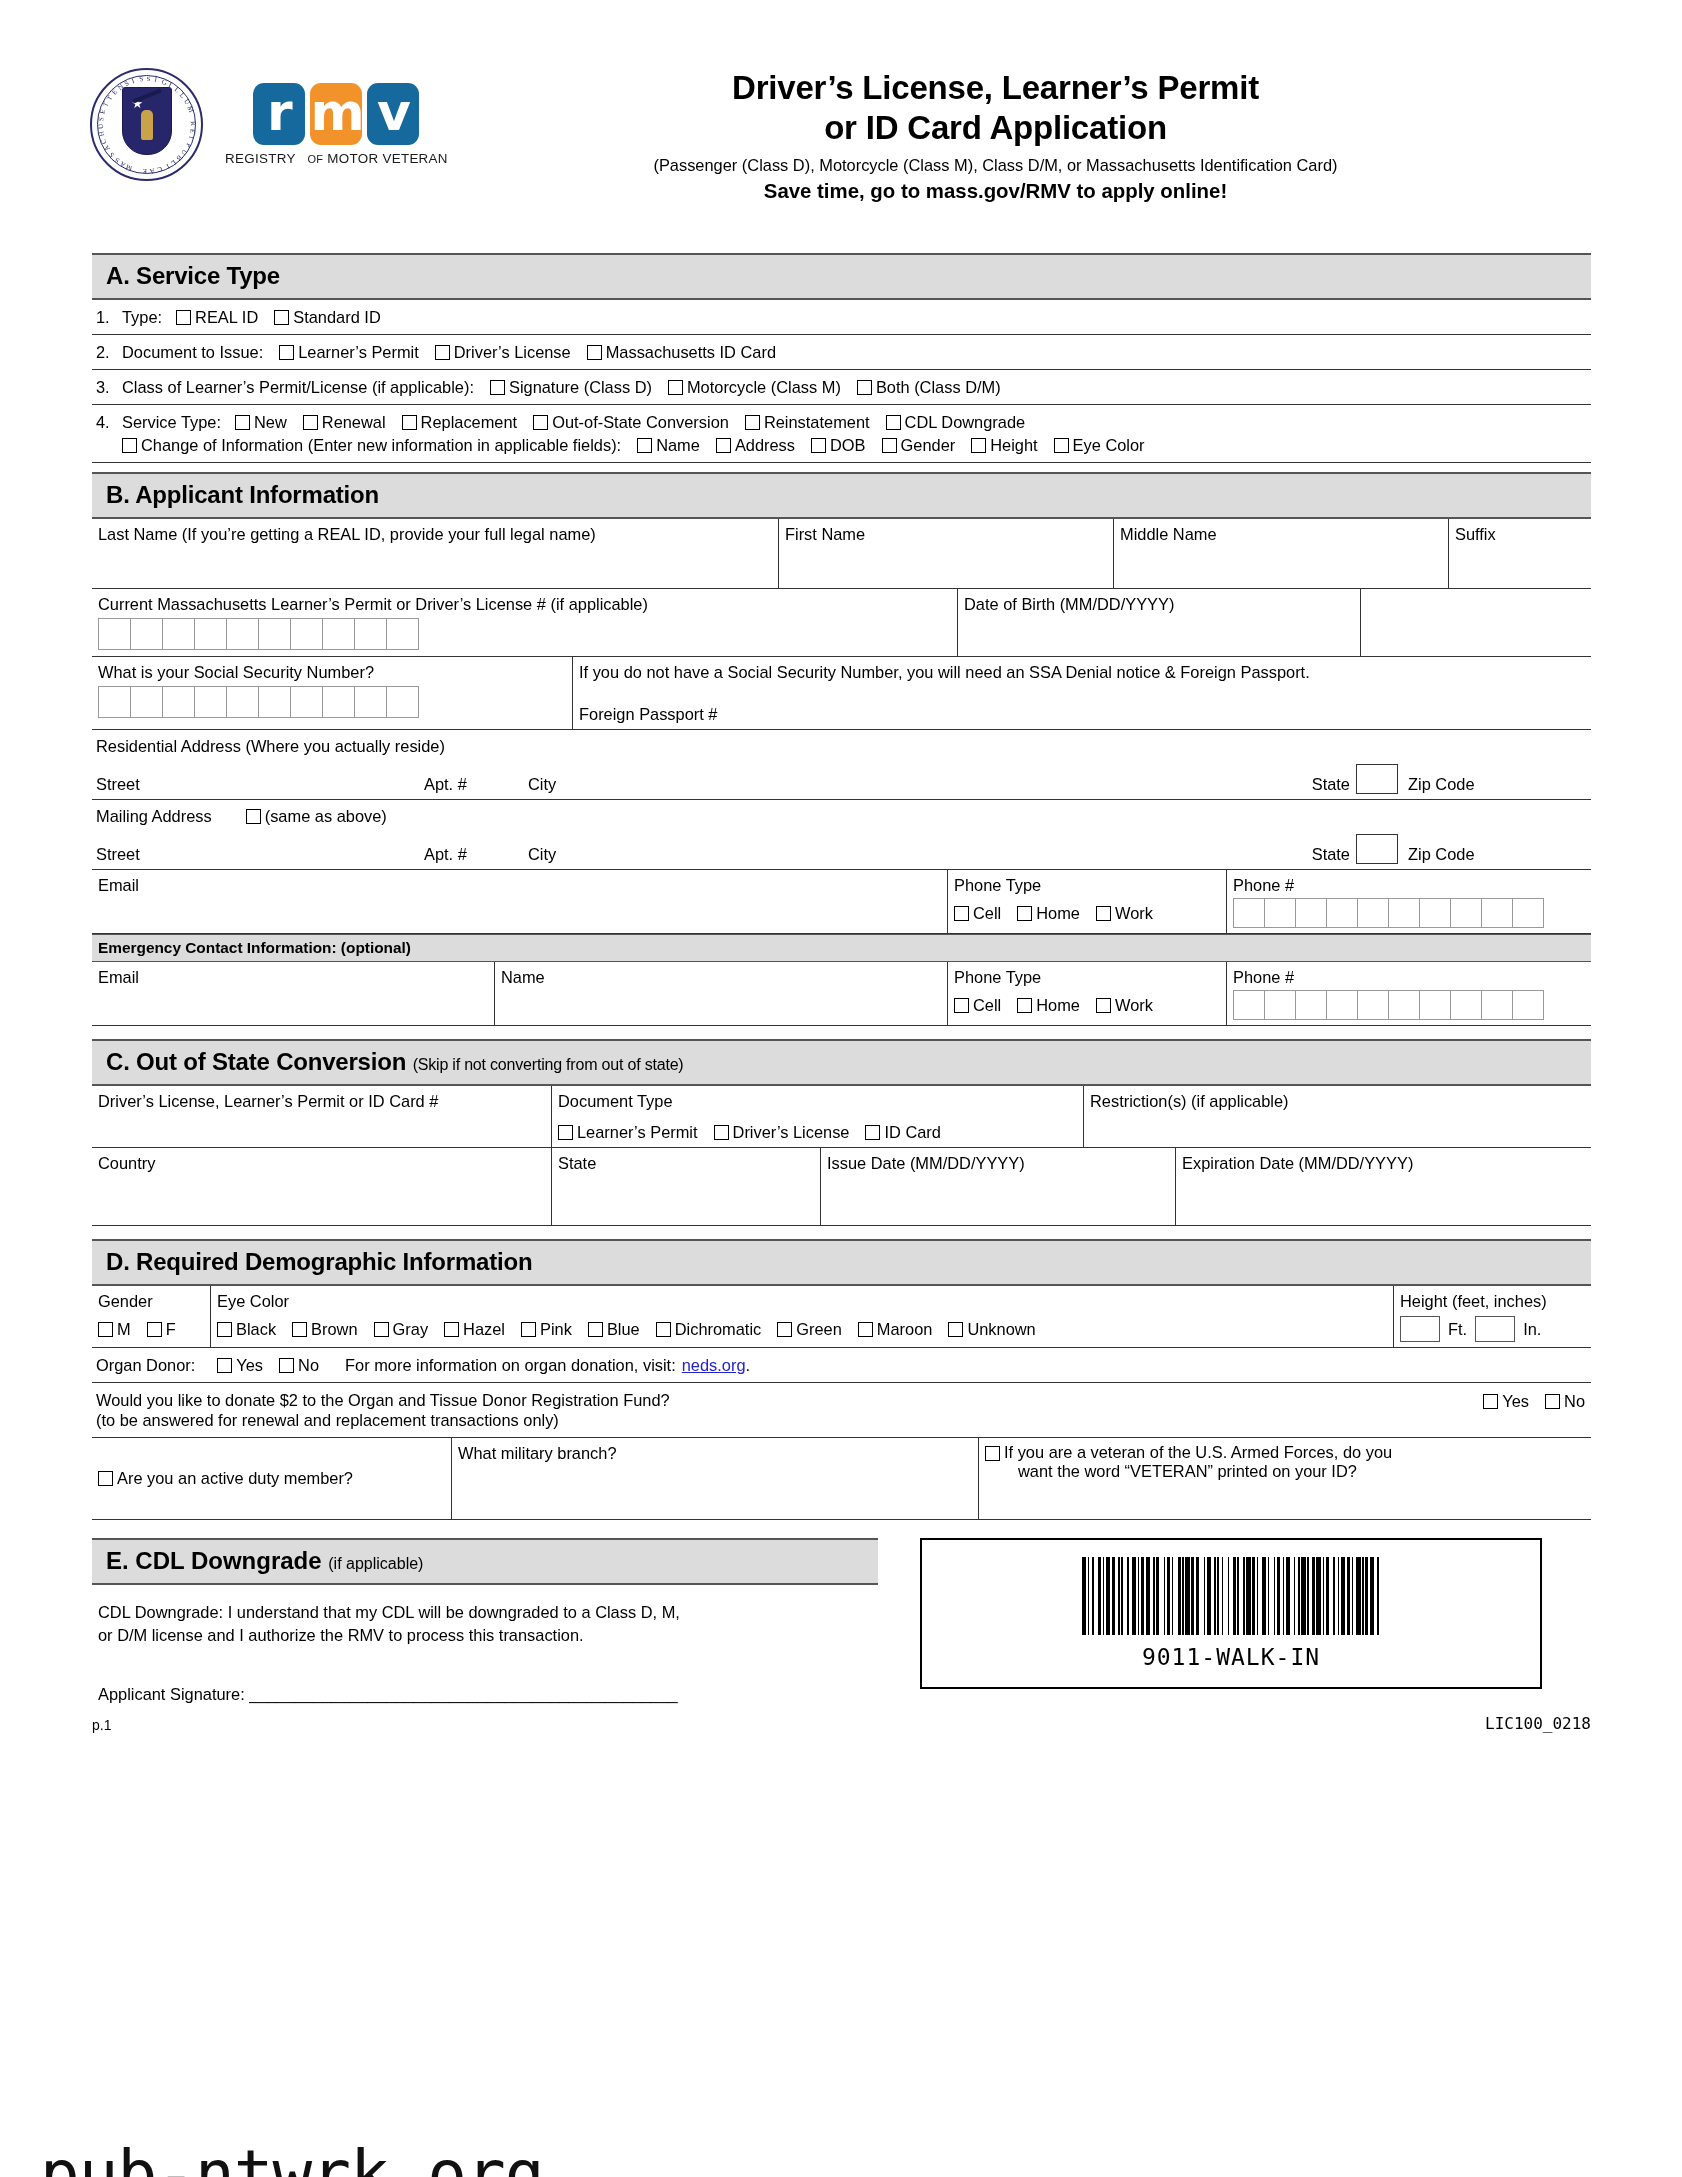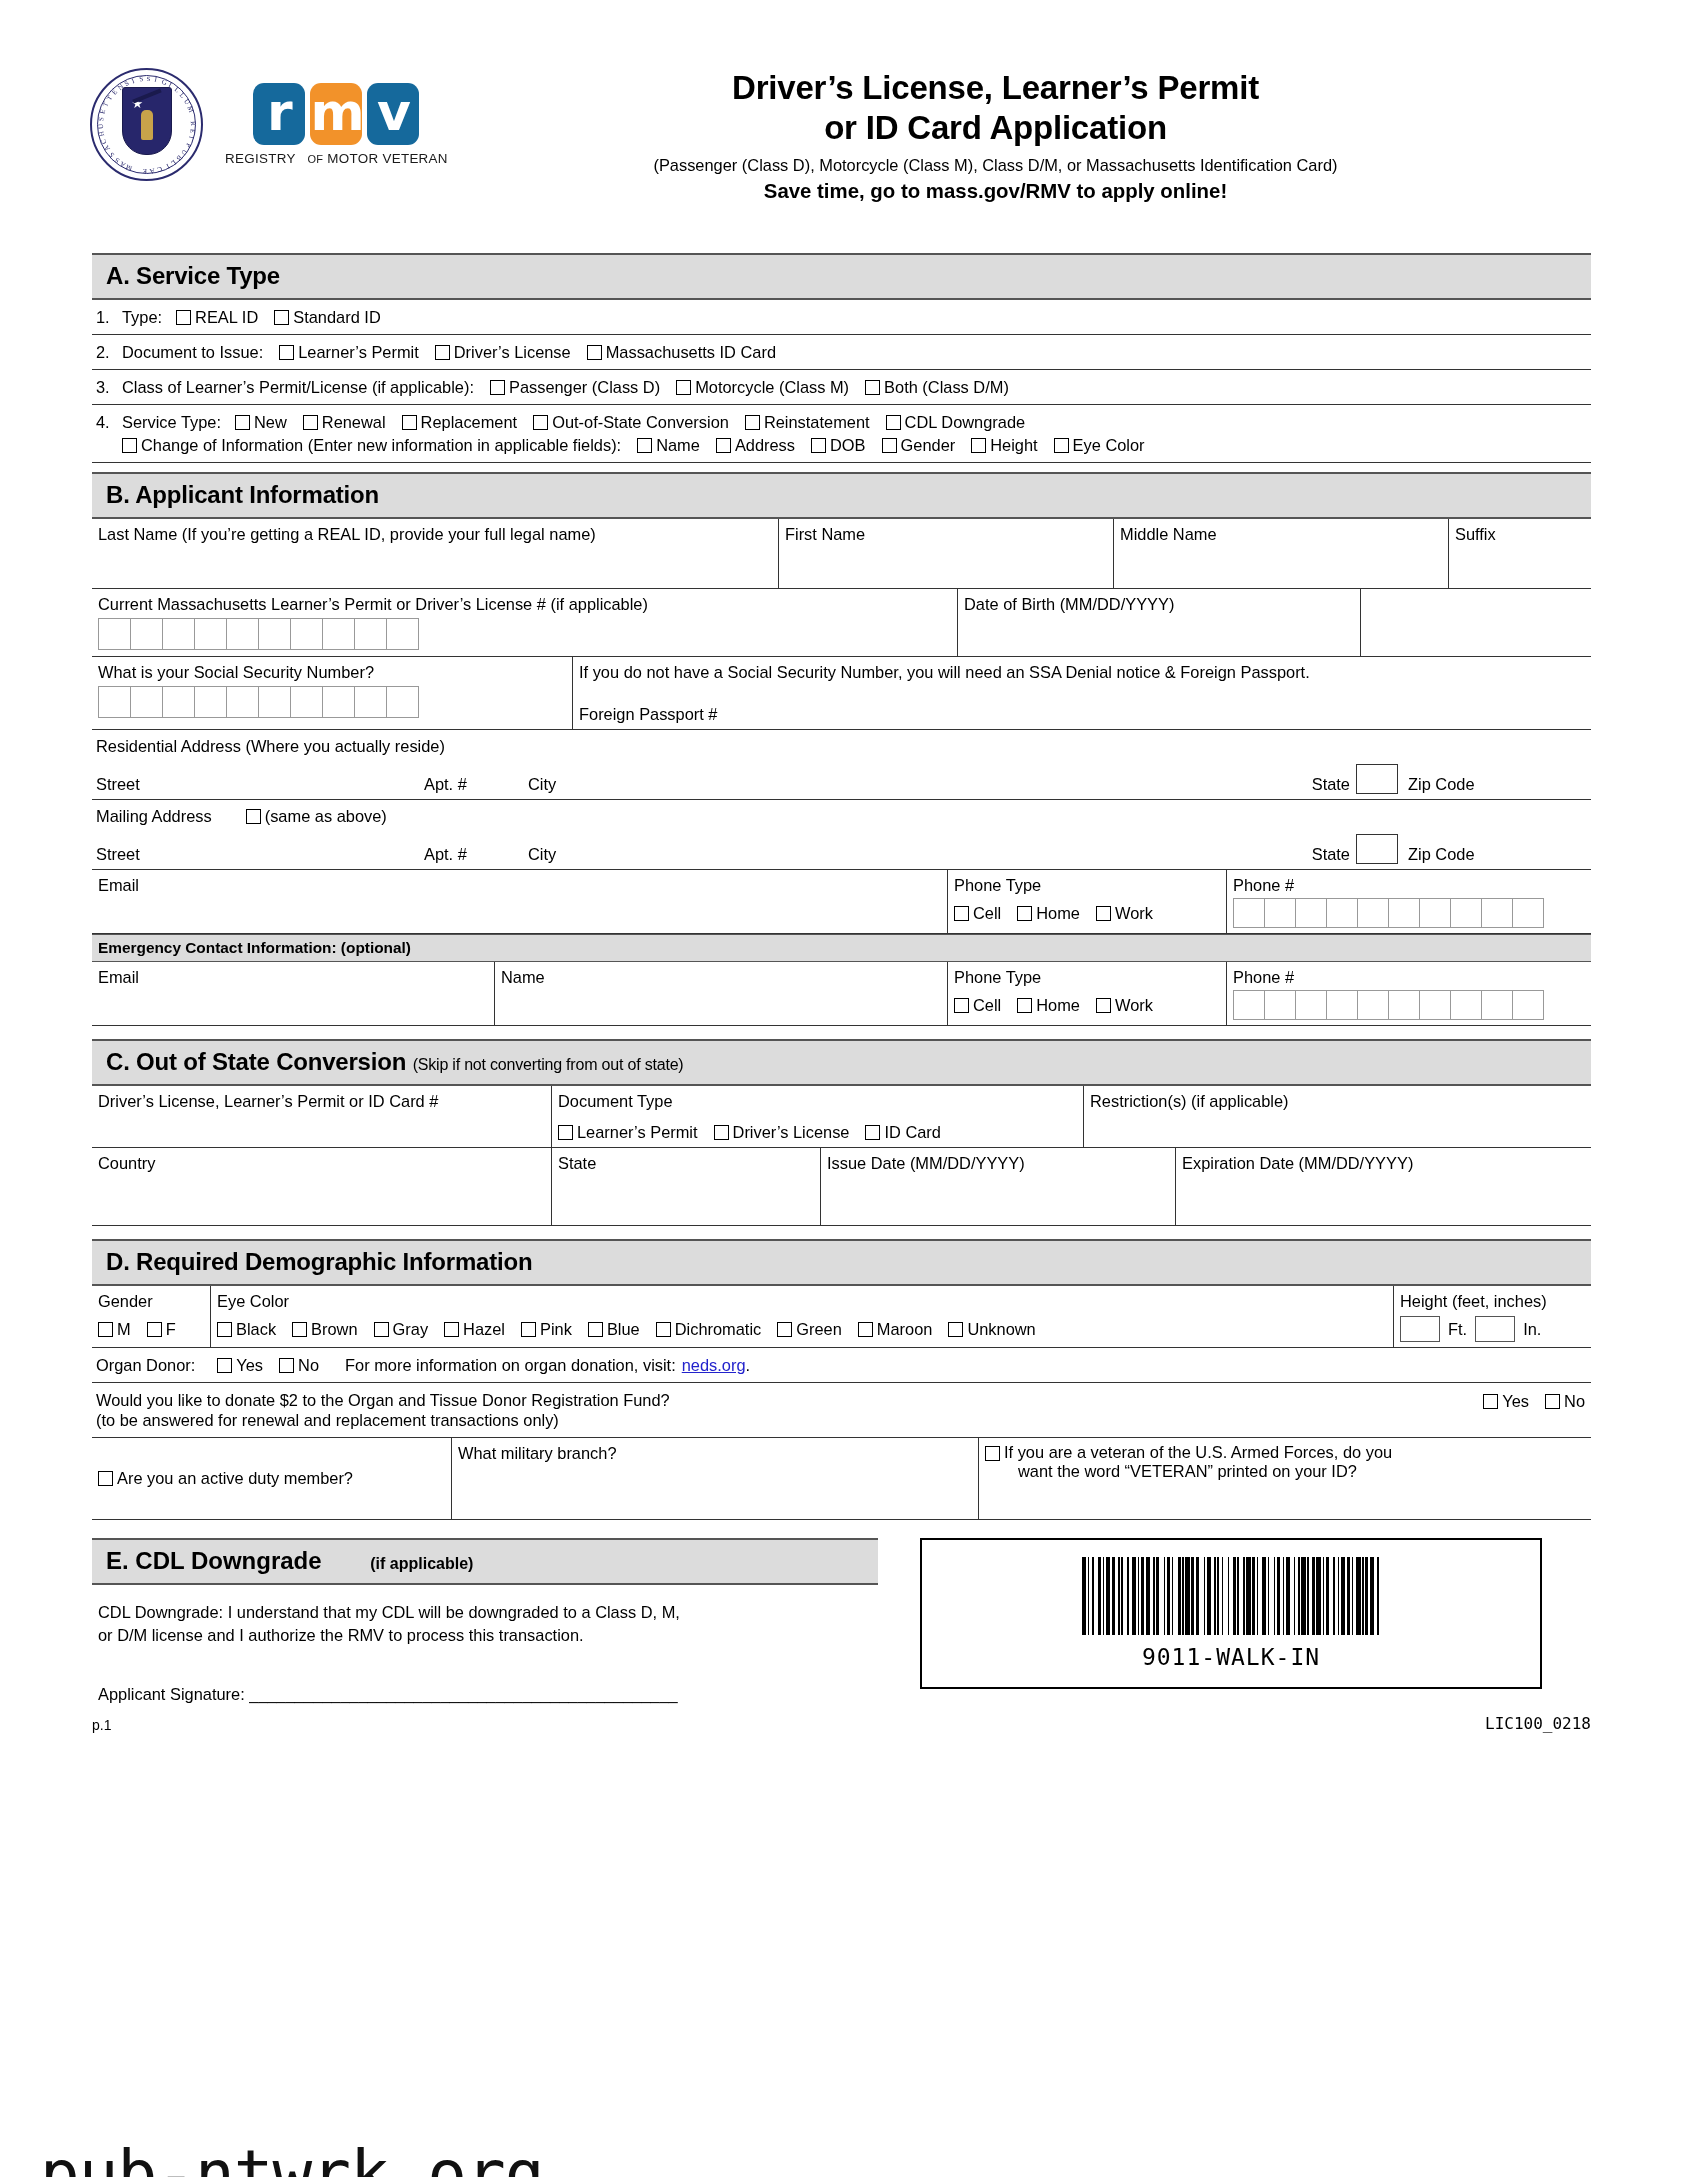--- a/index.html
+++ b/index.html
@@ -267,21 +267,21 @@
   .bottomwrap { display: flex; margin-top: 18px; }
   .cdlbox { width: 786px; }
   .cdlhead {
     background: #dcdcdc;
     border-top: 2px solid #555;
     border-bottom: 2px solid #555;
     padding: 7px 14px 8px 14px;
     font-size: 24px;
     font-weight: bold;
   }
-  .cdlhead .note { font-size: 16px; font-weight: bold; margin-left: 42px; }
+  .cdlhead .note { font-size: 16px; font-weight: normal; }
   .cdltext {
     font-size: 16.4px;
     line-height: 23px;
     padding: 16px 6px 0 6px;
   }
   .sigline {
     font-size: 16.4px;
     padding: 38px 6px 0 6px;
     white-space: nowrap;
   }
@@ -436,21 +436,21 @@
           <span class="cb"></span>
           <span>Massachusetts ID Card</span>
         </label>
     </div>
 
     <div class="row">
       <span class="rownum">3.</span>
       <span class="lbl" style="margin-right:16px">Class of Learner’s Permit/License (if applicable):</span>
       <label class="opt">
           <span class="cb"></span>
-          <span>Passenger (Class D)</span>
+          <span>Signature (Class D)</span>
         </label>
       <label class="opt">
           <span class="cb"></span>
           <span>Motorcycle (Class M)</span>
         </label>
       <label class="opt">
           <span class="cb"></span>
           <span>Both (Class D/M)</span>
         </label>
     </div>

